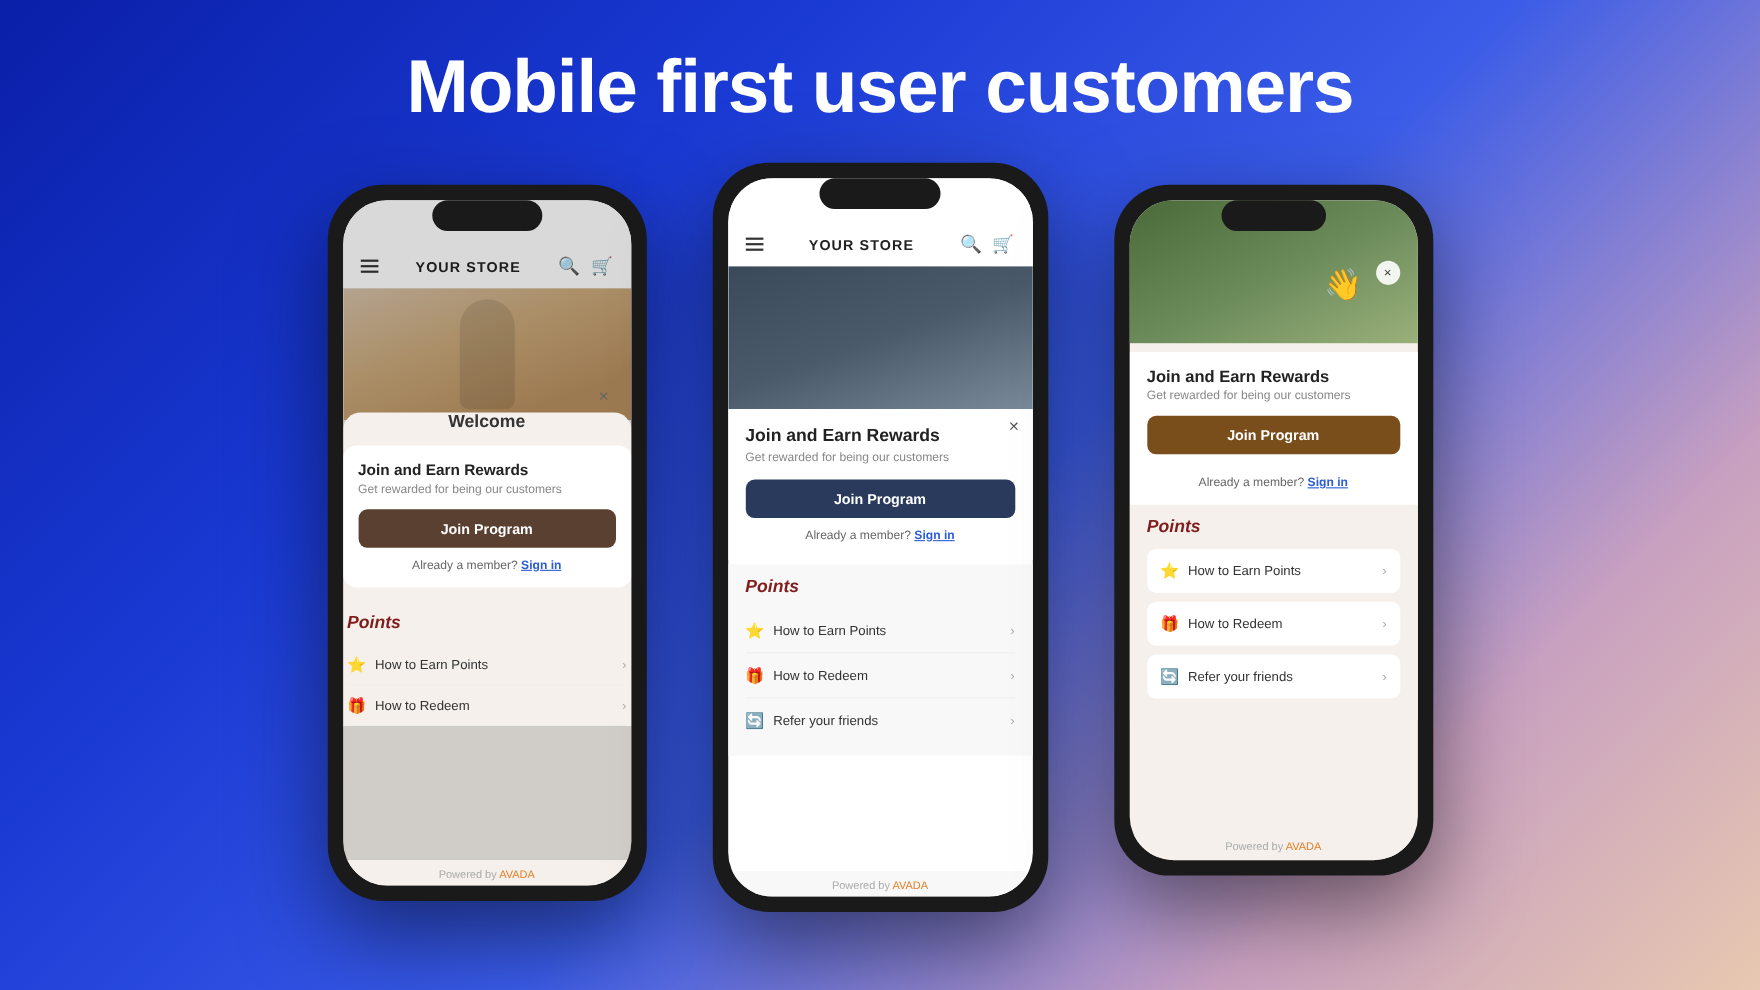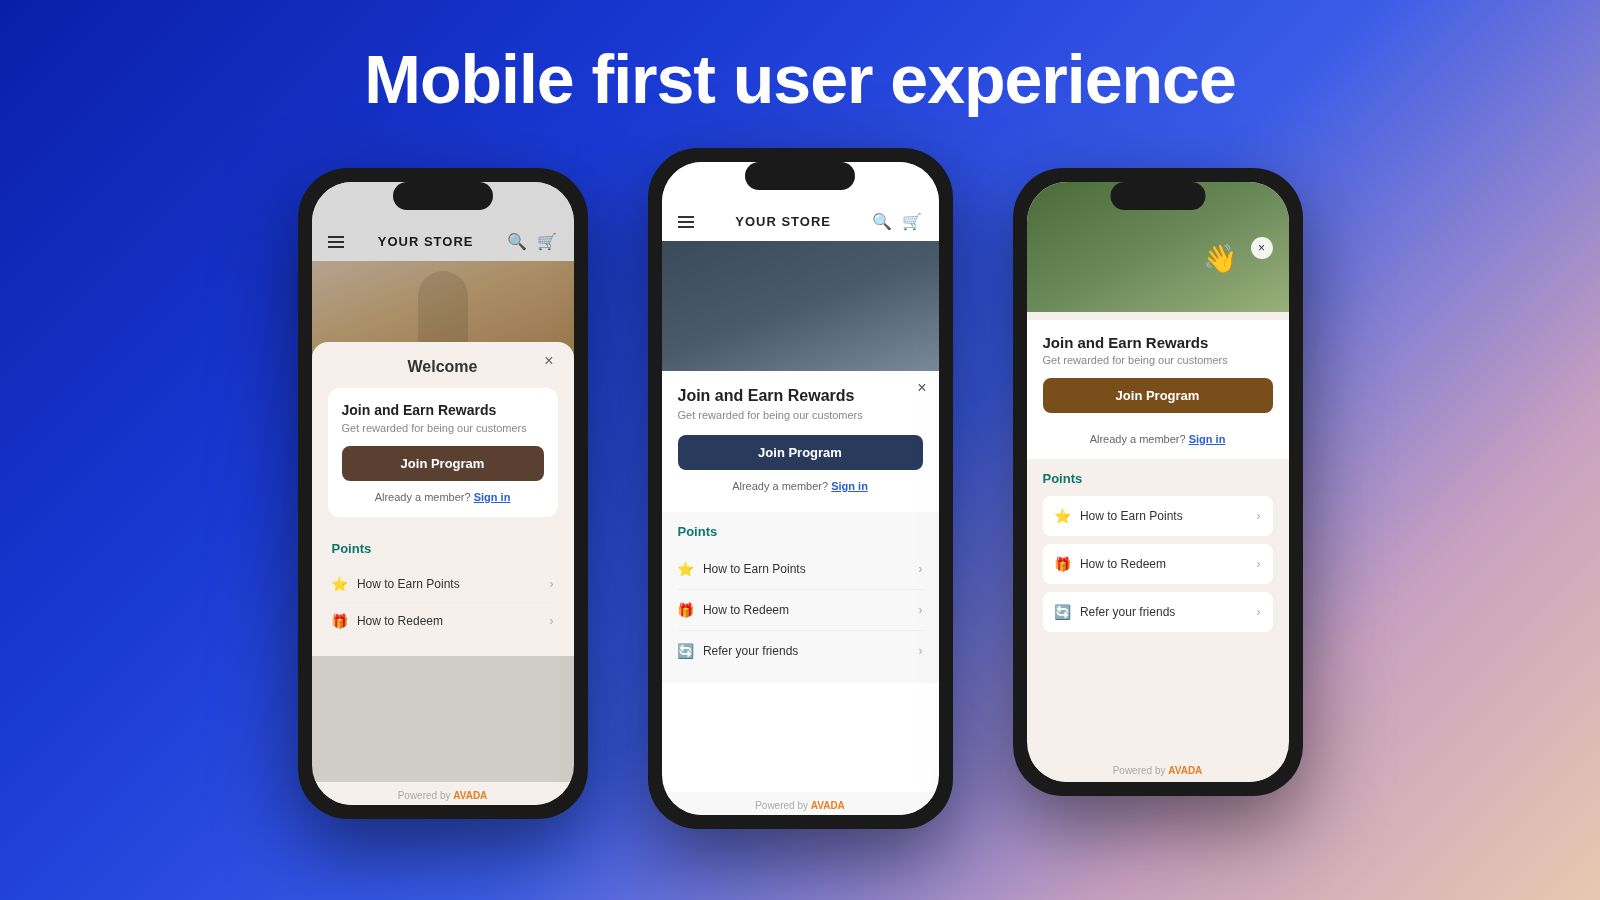--- a/index.html
+++ b/index.html
@@ -148,21 +148,21 @@
       align-items: flex-start;
       padding-top: 160px;
       justify-content: center;
       z-index: 5;
     }
 
     .welcome-modal {
       background: #f5f0eb;
       width: 100%;
       border-radius: 16px 16px 0 0;
-      padding: 16px;
+      margin-top: 33px;
     }
 
     .welcome-title {
       text-align: center;
       font-size: 16px;
       font-weight: 600;
       color: #333;
       margin-bottom: 12px;
     }
 
@@ -248,24 +248,25 @@
       font-weight: 700;
       cursor: pointer;
       text-decoration: underline;
     }
 
     .points-section {
       padding: 12px 4px 0;
     }
 
     .points-title {
-      font-size: 13px;
+      font-size: 16px;
       font-weight: 600;
-      color: #0f766e;
+      color: #7f1d1d;
       margin-bottom: 10px;
+      font-style: italic;
     }
 
     .points-item {
       display: flex;
       align-items: center;
       justify-content: space-between;
       padding: 10px 0;
       border-bottom: 1px solid #eee;
     }
 
@@ -289,21 +290,21 @@
     .powered-by {
       text-align: center;
       font-size: 10px;
       color: #aaa;
       padding: 8px 0 4px;
       background: #f5f0eb;
     }
 
     .avada-link {
       color: #e67e22;
-      font-weight: 700;
+      font-weight: 400;
     }
 
     
     .phone2-screen {
       height: 600px;
       overflow: hidden;
       position: relative;
     }
 
     .phone2-header {
@@ -464,21 +465,21 @@
       text-align: center;
       font-size: 10px;
       color: #aaa;
       padding: 6px 0;
       background: #f5f0eb;
     }
   </style>
 </head>
 <body>
 
-<h1 class="page-title">Mobile first user experience</h1>
+<h1 class="page-title">Mobile first user customers</h1>
 
 <div class="phones-container">
 
   <div class="phone phone1">
     <div class="dynamic-island"></div>
     <div class="phone-inner">
       <div class="phone1-screen">
 
         <div class="phone-header">
           <div class="hamburger-icon">

